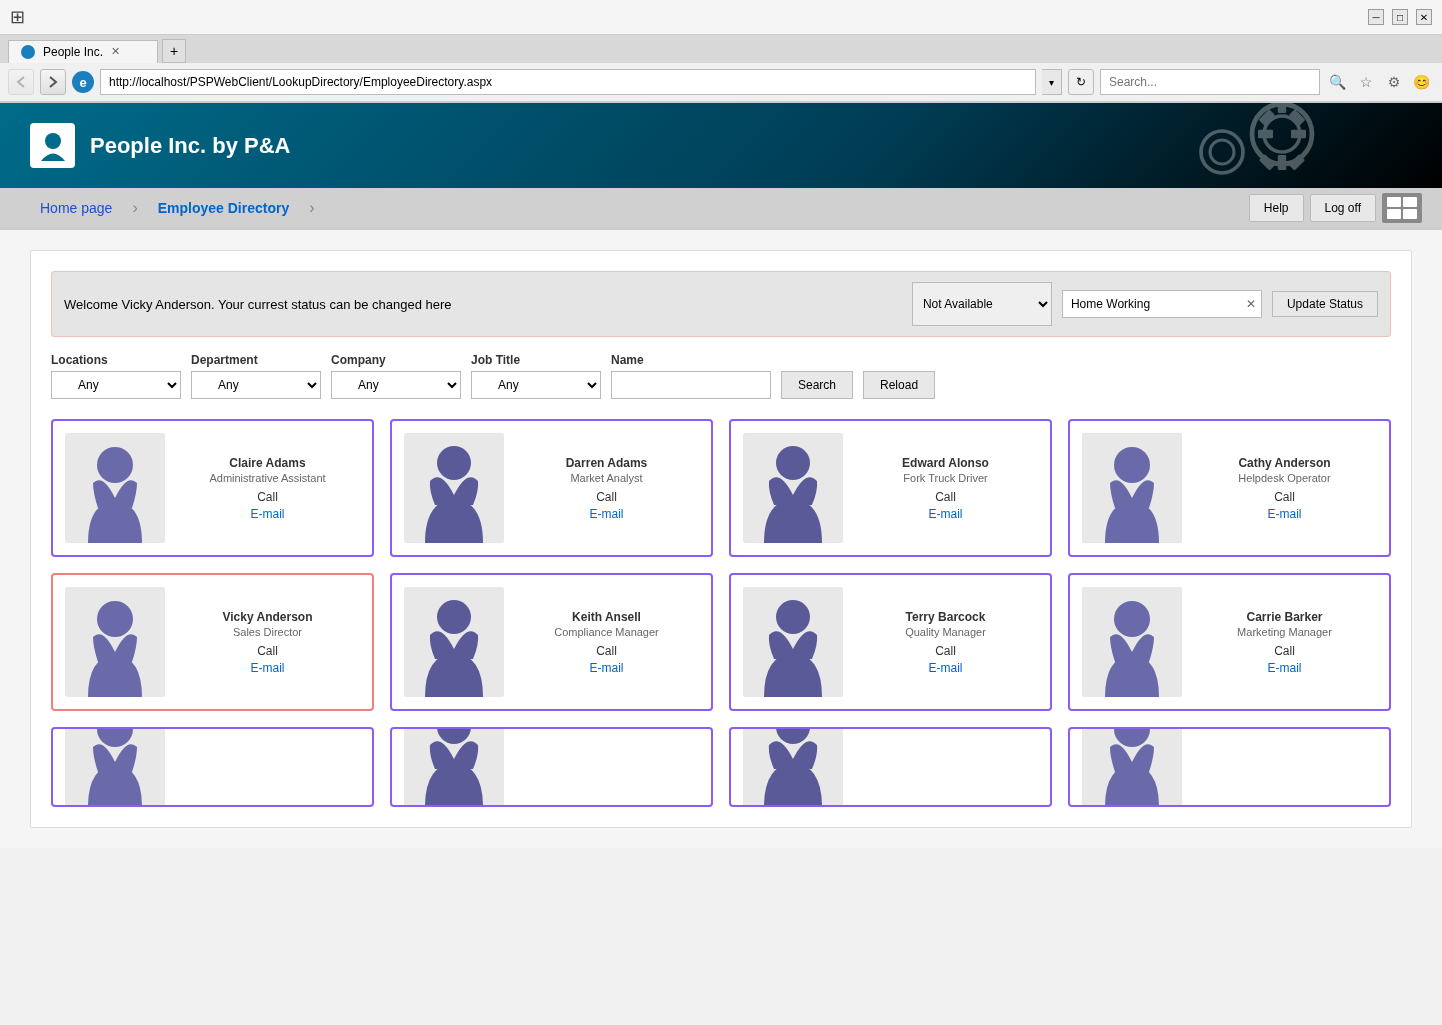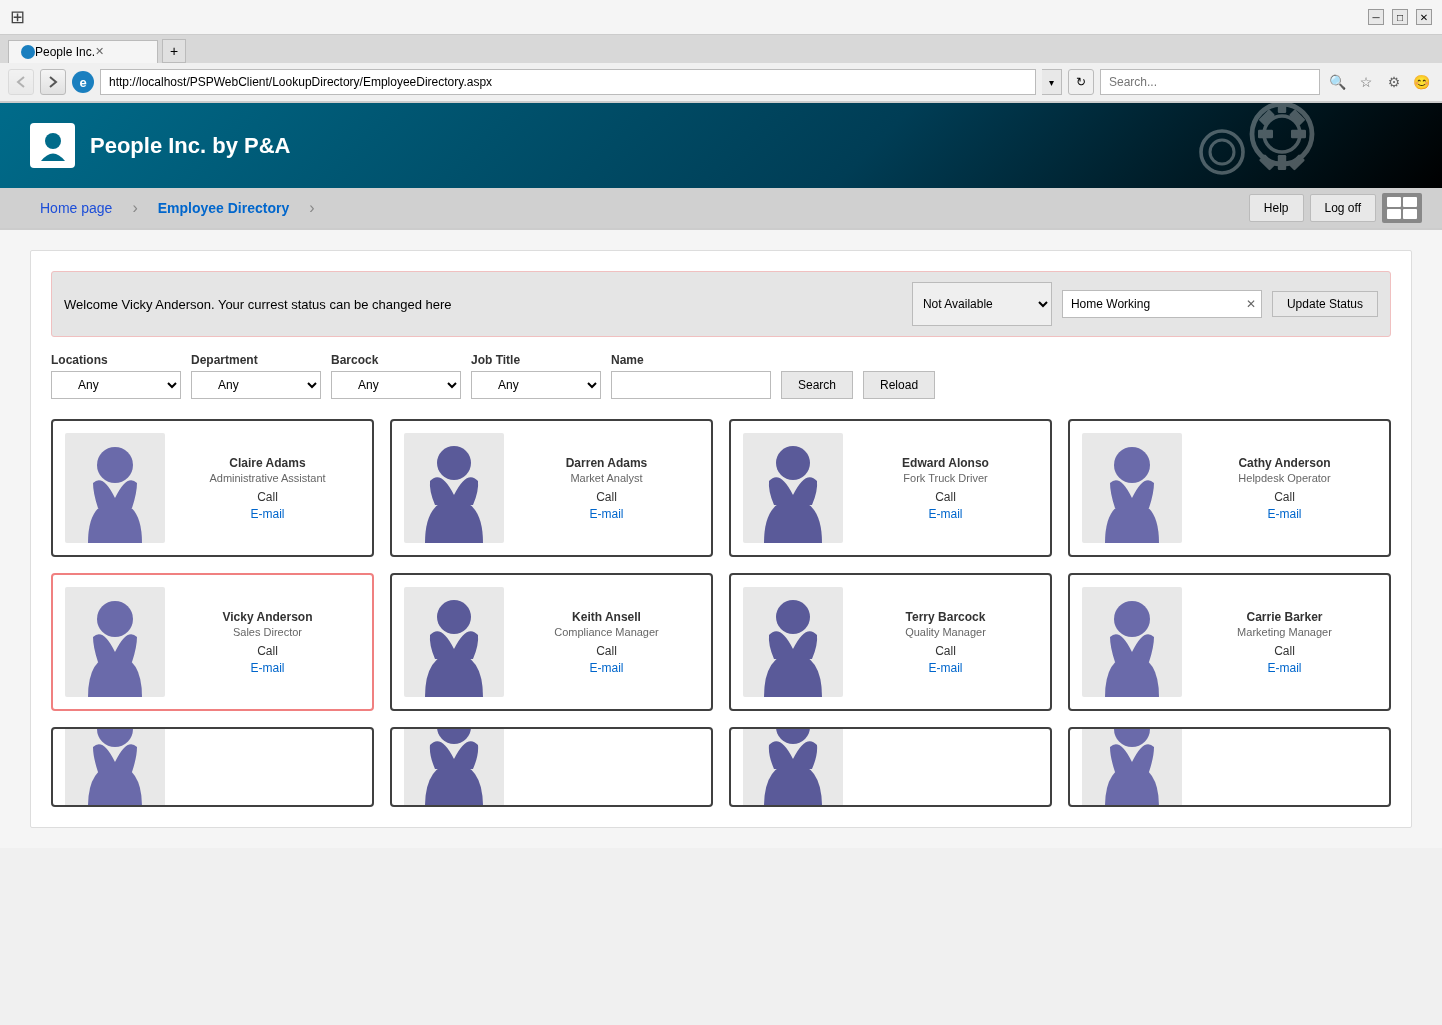--- a/index.html
+++ b/index.html
@@ -5,21 +5,21 @@
     * { box-sizing: border-box; margin: 0; padding: 0; }
     body { font-family: Arial, sans-serif; font-size: 13px; background: #f0f0f0; width: 1442px; min-height: 1025px; }
 
     
     .browser-chrome { background: #e8e8e8; border-bottom: 1px solid #ccc; }
     .title-bar { display: flex; align-items: center; justify-content: space-between; padding: 6px 10px; background: #f5f5f5; border-bottom: 1px solid #ccc; }
     .title-bar-controls { display: flex; gap: 8px; }
     .title-bar-btn { width: 16px; height: 16px; border: 1px solid #999; background: #e8e8e8; display: flex; align-items: center; justify-content: center; font-size: 10px; cursor: pointer; }
 
     .tab-bar { display: flex; align-items: center; padding: 4px 8px 0; background: #d8d8d8; }
-    .tab { background: #f5f5f5; border: 1px solid #bbb; border-bottom: none; padding: 4px 12px; display: flex; align-items: center; font-size: 12px; min-width: 150px; }
+    .tab { background: #f5f5f5; border: 1px solid #bbb; border-bottom: none; padding: 4px 12px; display: flex; align-items: center; gap: 8px; font-size: 12px; min-width: 150px; }
     .tab-favicon { width: 14px; height: 14px; background: #1a7fbf; border-radius: 50%; display: flex; align-items: center; justify-content: center; }
     .tab-close { cursor: pointer; font-size: 11px; color: #666; }
 
     .address-bar { display: flex; align-items: center; padding: 6px 8px; gap: 6px; background: #f0f0f0; border-bottom: 1px solid #ccc; }
     .nav-btn { width: 26px; height: 26px; border: 1px solid #bbb; background: linear-gradient(to bottom, #f5f5f5, #e0e0e0); border-radius: 3px; display: flex; align-items: center; justify-content: center; cursor: pointer; font-size: 14px; }
     .nav-btn.disabled { opacity: 0.4; }
     .address-input { flex: 1; height: 26px; border: 1px solid #bbb; padding: 2px 8px; font-size: 12px; background: white; }
     .address-dropdown { width: 20px; height: 26px; border: 1px solid #bbb; border-left: none; background: #e8e8e8; display: flex; align-items: center; justify-content: center; cursor: pointer; font-size: 10px; }
     .refresh-btn { width: 26px; height: 26px; border: 1px solid #bbb; background: #f0f0f0; border-radius: 3px; display: flex; align-items: center; justify-content: center; cursor: pointer; font-size: 12px; }
     .search-box { width: 220px; height: 26px; border: 1px solid #bbb; padding: 2px 8px; font-size: 12px; background: white; }
@@ -56,21 +56,21 @@
     
     .filter-bar { display: flex; align-items: flex-end; gap: 10px; margin-bottom: 20px; flex-wrap: wrap; }
     .filter-group { display: flex; flex-direction: column; gap: 4px; }
     .filter-label { font-size: 12px; font-weight: bold; color: #333; }
     .filter-select { height: 28px; border: 1px solid #bbb; padding: 2px 22px; font-size: 12px; min-width: 130px; background: white; }
     .filter-input { height: 28px; border: 1px solid #bbb; padding: 2px 8px; font-size: 12px; width: 160px; }
     .filter-btn { height: 28px; padding: 0 16px; background: #e8e8e8; border: 1px solid #bbb; cursor: pointer; font-size: 12px; }
 
     
     .employee-grid { display: grid; grid-template-columns: repeat(4, 1fr); gap: 16px; }
-    .employee-card { border: 2px solid #404040; border-radius: 4px; padding: 12px; background: white; display: flex; align-items: center; gap: 10px; }
+    .employee-card { border: 2px solid #8b5cf6; border-radius: 4px; padding: 12px; background: white; display: flex; align-items: center; gap: 10px; }
     .employee-card.current-user { border-color: #f08080; }
     .employee-avatar { width: 100px; height: 110px; background: #e8e8e8; display: flex; align-items: flex-end; justify-content: center; overflow: hidden; border-radius: 2px; flex-shrink: 0; }
     .avatar-silhouette { width: 75px; height: 100px; }
     .employee-info { flex: 1; text-align: center; }
     .employee-name { font-size: 12px; font-weight: bold; color: #333; margin-bottom: 2px; }
     .employee-title { font-size: 11px; color: #666; margin-bottom: 6px; }
     .employee-call { font-size: 12px; color: #333; margin-bottom: 2px; cursor: pointer; }
     .employee-email { font-size: 12px; color: #0066cc; cursor: pointer; text-decoration: none; }
   </style>
 </head>
@@ -203,21 +203,21 @@
           <option>Any</option>
         </select>
       </div>
       <div class="filter-group">
         <span class="filter-label">Department</span>
         <select class="filter-select">
           <option>Any</option>
         </select>
       </div>
       <div class="filter-group">
-        <span class="filter-label">Barcock</span>
+        <span class="filter-label">Company</span>
         <select class="filter-select">
           <option>Any</option>
         </select>
       </div>
       <div class="filter-group">
         <span class="filter-label">Job Title</span>
         <select class="filter-select">
           <option>Any</option>
         </select>
       </div>

